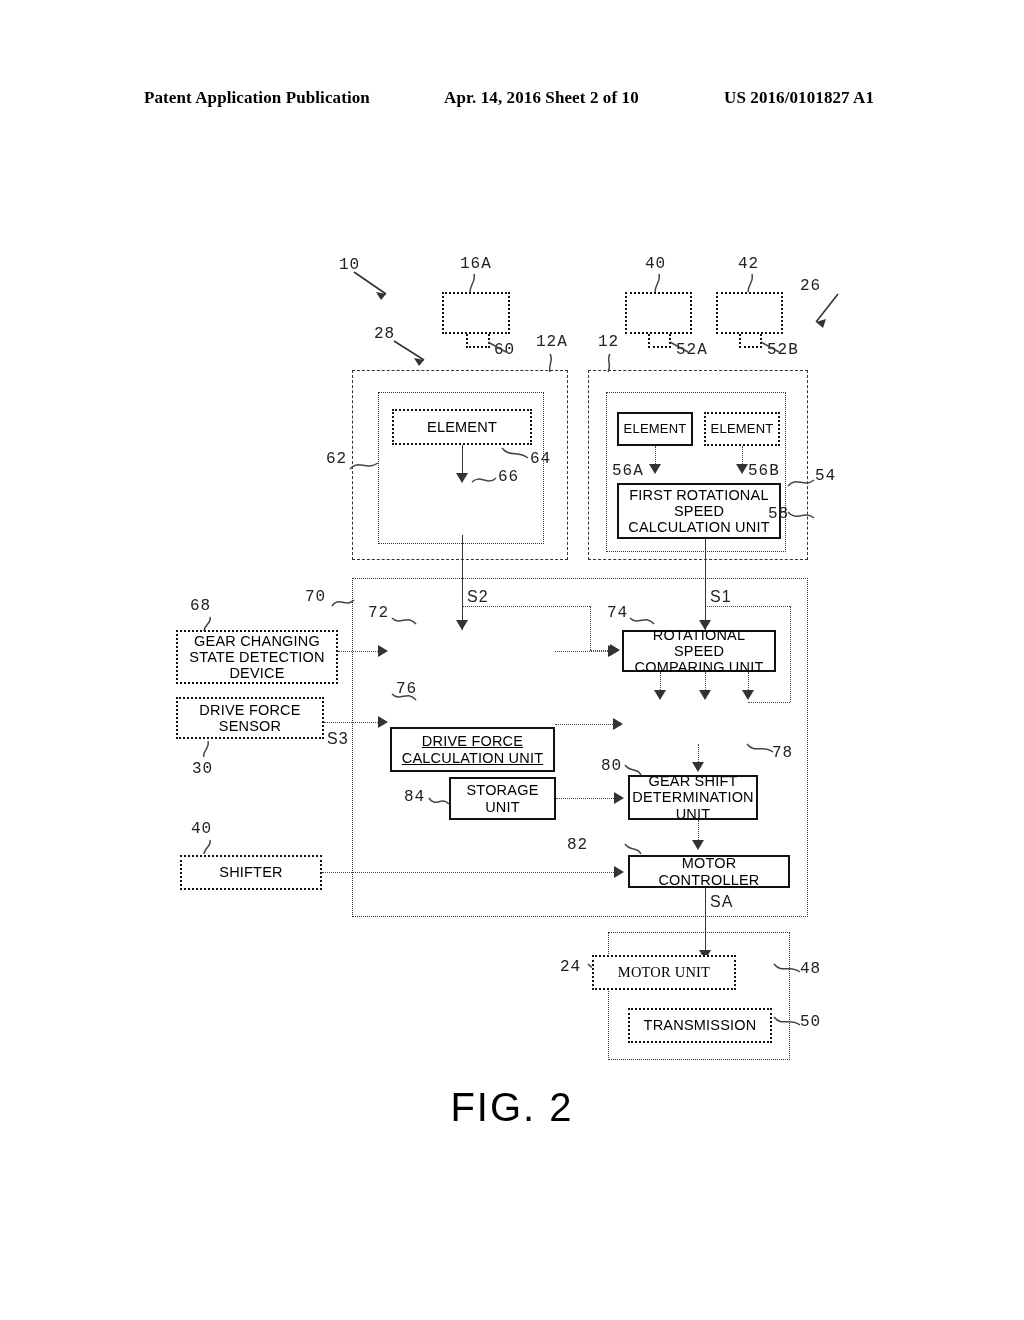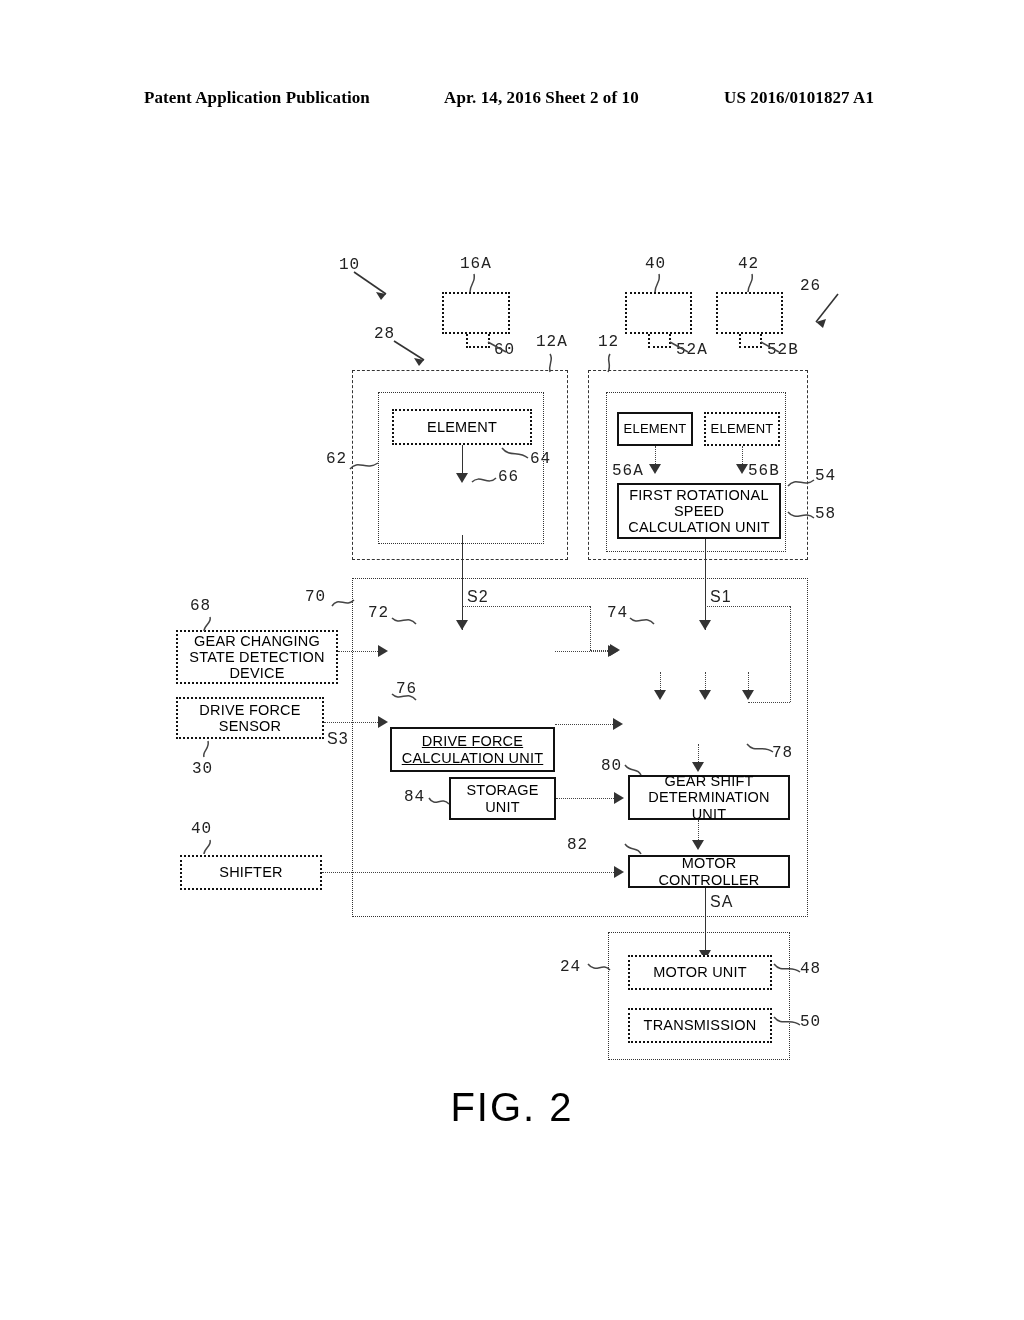--- a/index.html
+++ b/index.html
@@ -198,21 +198,21 @@
   </div>
 
   <div class="ref" style="left:612px;top:462px;">56A</div>
   <div class="ref" style="left:748px;top:462px;">56B</div>
   <div class="ref" style="left:815px;top:467px;">54</div>
   <div class="lead" style="left:786px;top:472px;">
     <svg width="32" height="20">
         <path d="M2,14 C10,4 18,16 28,8" stroke="#444" stroke-width="1.5" fill="none"></path>
       </svg>
   </div>
-  <div class="ref" style="left:815px;top:505px;">58</div>
+  <div class="ref" style="left:768px;top:505px;">58</div>
   <div class="lead" style="left:786px;top:508px;">
     <svg width="32" height="20">
         <path d="M2,4 C10,14 18,2 28,10" stroke="#444" stroke-width="1.5" fill="none"></path>
       </svg>
   </div>
 
   <div class="solid-v" style="left:462px;top:535px;height:95px;"></div>
   <div class="ar down" style="left:456px;top:620px;"></div>
   <div class="sig" style="left:467px;top:588px;">S2</div>
 
@@ -265,20 +265,23 @@
   <div class="lnd-h" style="left:324px;top:722px;width:62px;"></div>
   <div class="ar right" style="left:378px;top:716px;"></div>
 
   <div class="ref" style="left:368px;top:604px;">72</div>
   <div class="lead" style="left:390px;top:612px;">
     <svg width="28" height="20">
         <path d="M2,6 C10,14 18,2 26,12" stroke="#444" stroke-width="1.5" fill="none"></path>
       </svg>
   </div>
 
+  <div class="bx" style="left:622px;top:630px;width:154px;height:42px;">
+    <span>ROTATIONAL SPEED COMPARING UNIT</span>
+  </div>
   <div class="ref" style="left:607px;top:604px;">74</div>
   <div class="lead" style="left:628px;top:612px;">
     <svg width="28" height="20">
         <path d="M2,6 C10,14 18,2 26,12" stroke="#444" stroke-width="1.5" fill="none"></path>
       </svg>
   </div>
 
   <div class="lnd-h" style="left:555px;top:651px;width:57px;"></div>
   <div class="ar right" style="left:608px;top:645px;"></div>
 
@@ -305,21 +308,21 @@
   <div class="lnd-v" style="left:660px;top:672px;height:22px;"></div>
   <div class="ar down" style="left:654px;top:690px;"></div>
   <div class="lnd-v" style="left:705px;top:672px;height:22px;"></div>
   <div class="ar down" style="left:699px;top:690px;"></div>
   <div class="lnd-v" style="left:748px;top:672px;height:22px;"></div>
   <div class="ar down" style="left:742px;top:690px;"></div>
 
   <div class="lnd-v" style="left:698px;top:744px;height:22px;"></div>
   <div class="ar down" style="left:692px;top:762px;"></div>
 
-  <div class="bx" style="left:628px;top:775px;width:162px;height:45px;">
+  <div class="bx" style="left:628px;top:775px;width:130px;height:45px;">
     <span>GEAR SHIFT DETERMINATION UNIT</span>
   </div>
   <div class="ref" style="left:601px;top:757px;">80</div>
   <div class="lead" style="left:623px;top:763px;">
     <svg width="22" height="18">
         <path d="M2,2 C8,10 14,4 18,12" stroke="#444" stroke-width="1.5" fill="none"></path>
       </svg>
   </div>
 
   <div class="bx" style="left:449px;top:777px;width:107px;height:43px;">
@@ -365,21 +368,21 @@
   <div class="sig" style="left:710px;top:893px;">SA</div>
 
   <div class="cont fine" style="left:608px;top:932px;width:182px;height:128px;"></div>
   <div class="ref" style="left:560px;top:958px;">24</div>
   <div class="lead" style="left:586px;top:960px;">
     <svg width="26" height="20">
         <path d="M2,4 C10,14 16,2 24,10" stroke="#444" stroke-width="1.5" fill="none"></path>
       </svg>
   </div>
 
-  <div class="bx dot" style="left:628px;top:955px;width:144px;height:35px;">
+  <div class="bx dot" style="left:592px;top:955px;width:144px;height:35px;font-family:Liberation Serif, serif;">
     <span>MOTOR UNIT</span>
   </div>
   <div class="ref" style="left:800px;top:960px;">48</div>
   <div class="lead" style="left:772px;top:962px;">
     <svg width="30" height="18">
         <path d="M2,2 C10,12 18,2 28,10" stroke="#444" stroke-width="1.5" fill="none"></path>
       </svg>
   </div>
 
   <div class="bx dot" style="left:628px;top:1008px;width:144px;height:35px;">

